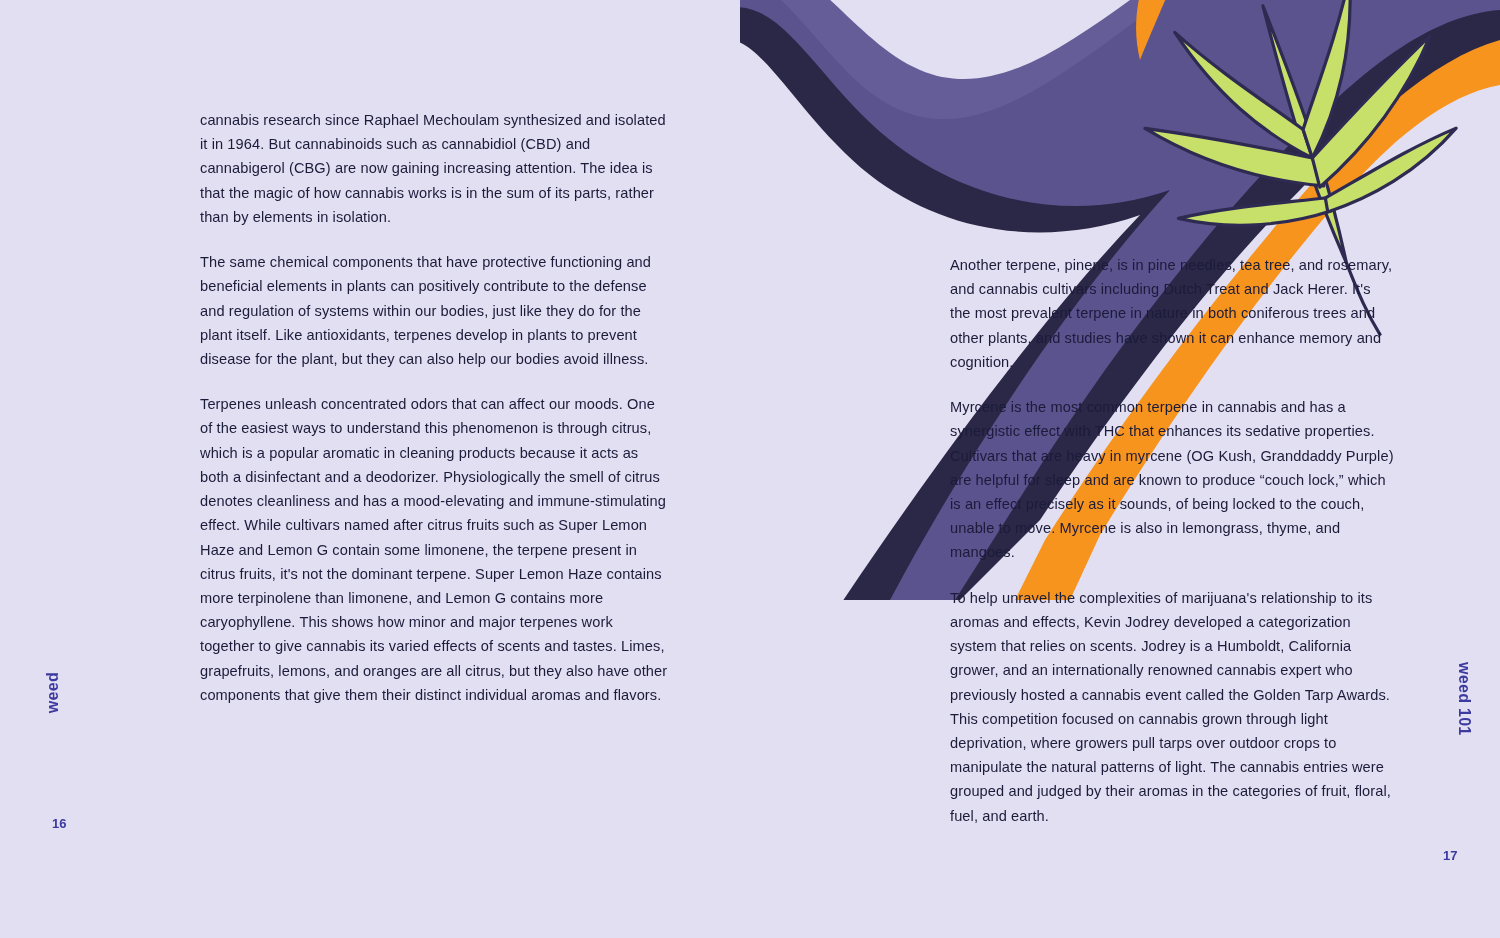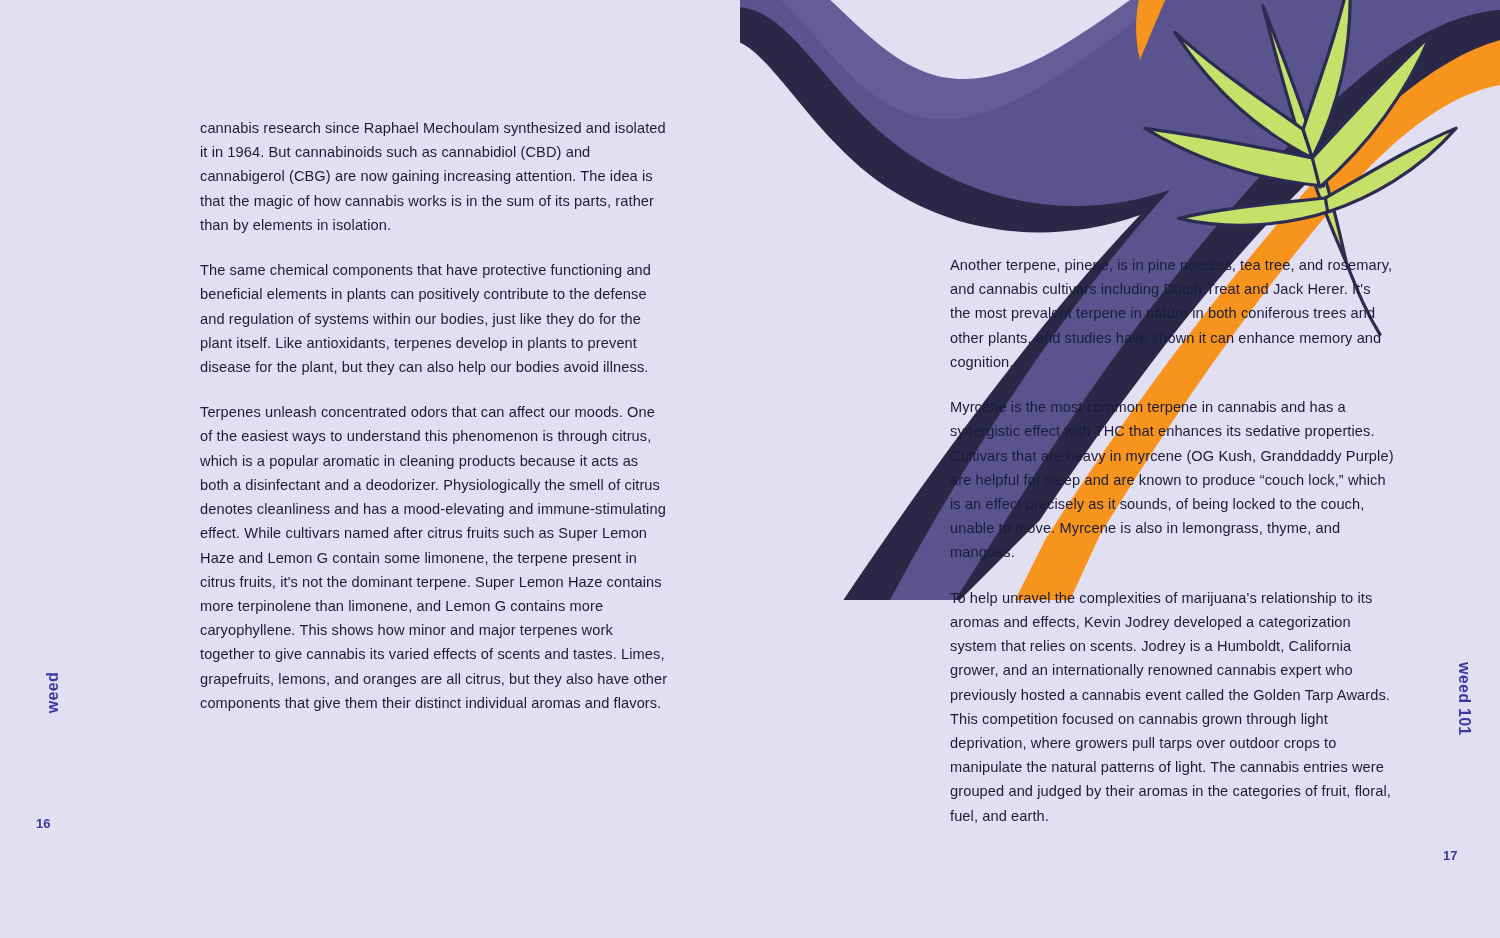--- a/index.html
+++ b/index.html
@@ -38,21 +38,21 @@
 
   .column {
     position: absolute;
     font-size: 14.6px;
     line-height: 1.66;
     color: #1b1b3a;
     letter-spacing: 0.1px;
   }
   .col-left {
     left: 200px;
-    top: 116px;
+    top: 108px;
     width: 470px;
   }
   .col-right {
     left: 200px;
     top: 206px;
     width: 445px;
   }
   .column p {
     margin: 0 0 21px 0;
   }
@@ -78,21 +78,21 @@
     top: 662px;
     writing-mode: vertical-rl;
   }
   
   .folio {
     position: absolute;
     color: #3c3aa0;
     font-weight: 700;
     font-size: 13px;
   }
-  .folio-left  { left: 36px;  top: 816px; }
+  .folio-left  { left: 52px;  top: 816px; }
   .folio-right { left: 1443px; top: 848px; }
 </style>
 </head>
 <body>
 
 <div id="spread">
 
   <svg id="artwork" viewBox="0 0 760 600">
 
     <path d="M-20 -40 C 60 -10, 90 80, 160 110 C 230 140, 300 90, 370 40 C 430 -5, 470 -30, 520 -40 L 760 -40 L 760 60 C 700 60, 640 110, 560 190 C 470 280, 380 400, 300 520 L 200 620 L 90 620 C 190 470, 300 320, 400 215 C 300 250, 200 230, 130 175 C 55 115, 20 30, -20 40 Z" fill="#2b2747"></path>

